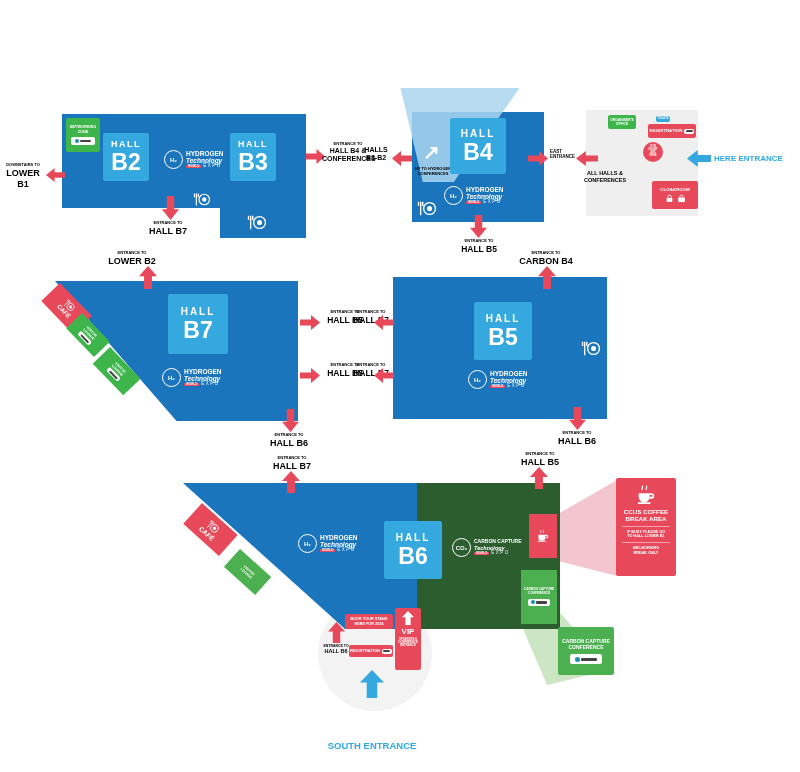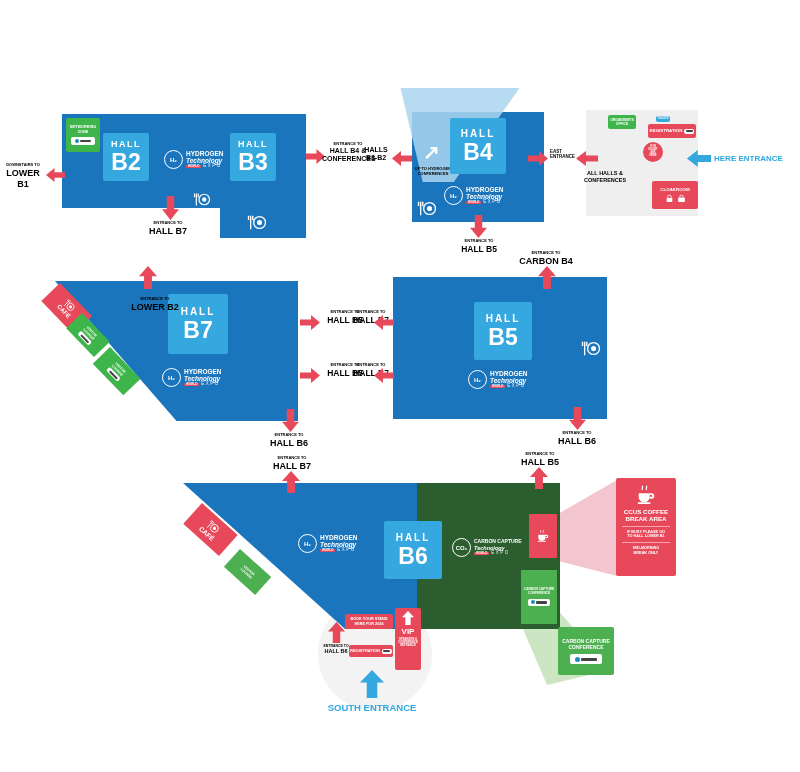--- a/index.html
+++ b/index.html
@@ -220,21 +220,21 @@
   <div class="albl" style="left:582px;top:170px;width:46px;">
     <span class="b55">ALL HALLS &amp;</span>
     <span class="b55">CONFERENCES</span>
   </div>
 
   <div class="arrL bluea" style="left:687px;top:150px;width:24px;height:17px;"></div>
   <div class="bluetxt" style="left:714px;top:154px;width:80px;font-size:8px;">HERE ENTRANCE</div>
 
   <div class="hall" style="left:55px;top:281px;width:243px;height:140px;clip-path:polygon(0 0,100% 0,100% 100%,50% 100%);"></div>
 
-  <div class="albl" style="left:127px;top:251px;width:56px;margin-top:46px;">
+  <div class="albl" style="left:104px;top:251px;width:56px;">
     <span class="s4">ENTRANCE TO</span>
     <span class="b9">LOWER B2</span>
   </div>
   <div class="arrU" style="left:139px;top:266px;width:18px;height:23px;"></div>
 
   <div class="box redbg rot46" style="left:60px;top:283px;width:46px;height:26px;border-radius:0;">
     <svg style="width:14px;height:10px;">
         <use href="#ic-dining"></use>
       </svg>
     <span style="font-size:6px;">CAFÉ</span>
@@ -445,15 +445,15 @@
 
   <div class="box redbg" style="left:395px;top:608px;width:26px;height:62px;justify-content:flex-start;padding-top:3px;box-sizing:border-box;z-index:5;">
     <span class="arrU" style="position:relative;width:12px;height:14px;background:#fff;"></span>
     <span style="font-size:8px;margin-top:2px;">VIP</span>
     <span style="font-size:2.8px;margin-top:1px;">SPEAKERS &amp;</span>
     <span style="font-size:2.8px;">CONFERENCE</span>
     <span style="font-size:2.8px;">ENTRANCE</span>
   </div>
 
   <div class="arrU bluea" style="left:360px;top:670px;width:24px;height:28px;"></div>
-  <div class="bluetxt" style="left:316px;top:702px;width:112px;font-size:9.5px;text-align:center;">SOUTH ENTRANCE</div>
+  <div class="bluetxt" style="left:316px;top:740px;width:112px;font-size:9.5px;text-align:center;">SOUTH ENTRANCE</div>
 
 </div>
 
 </body></html>

